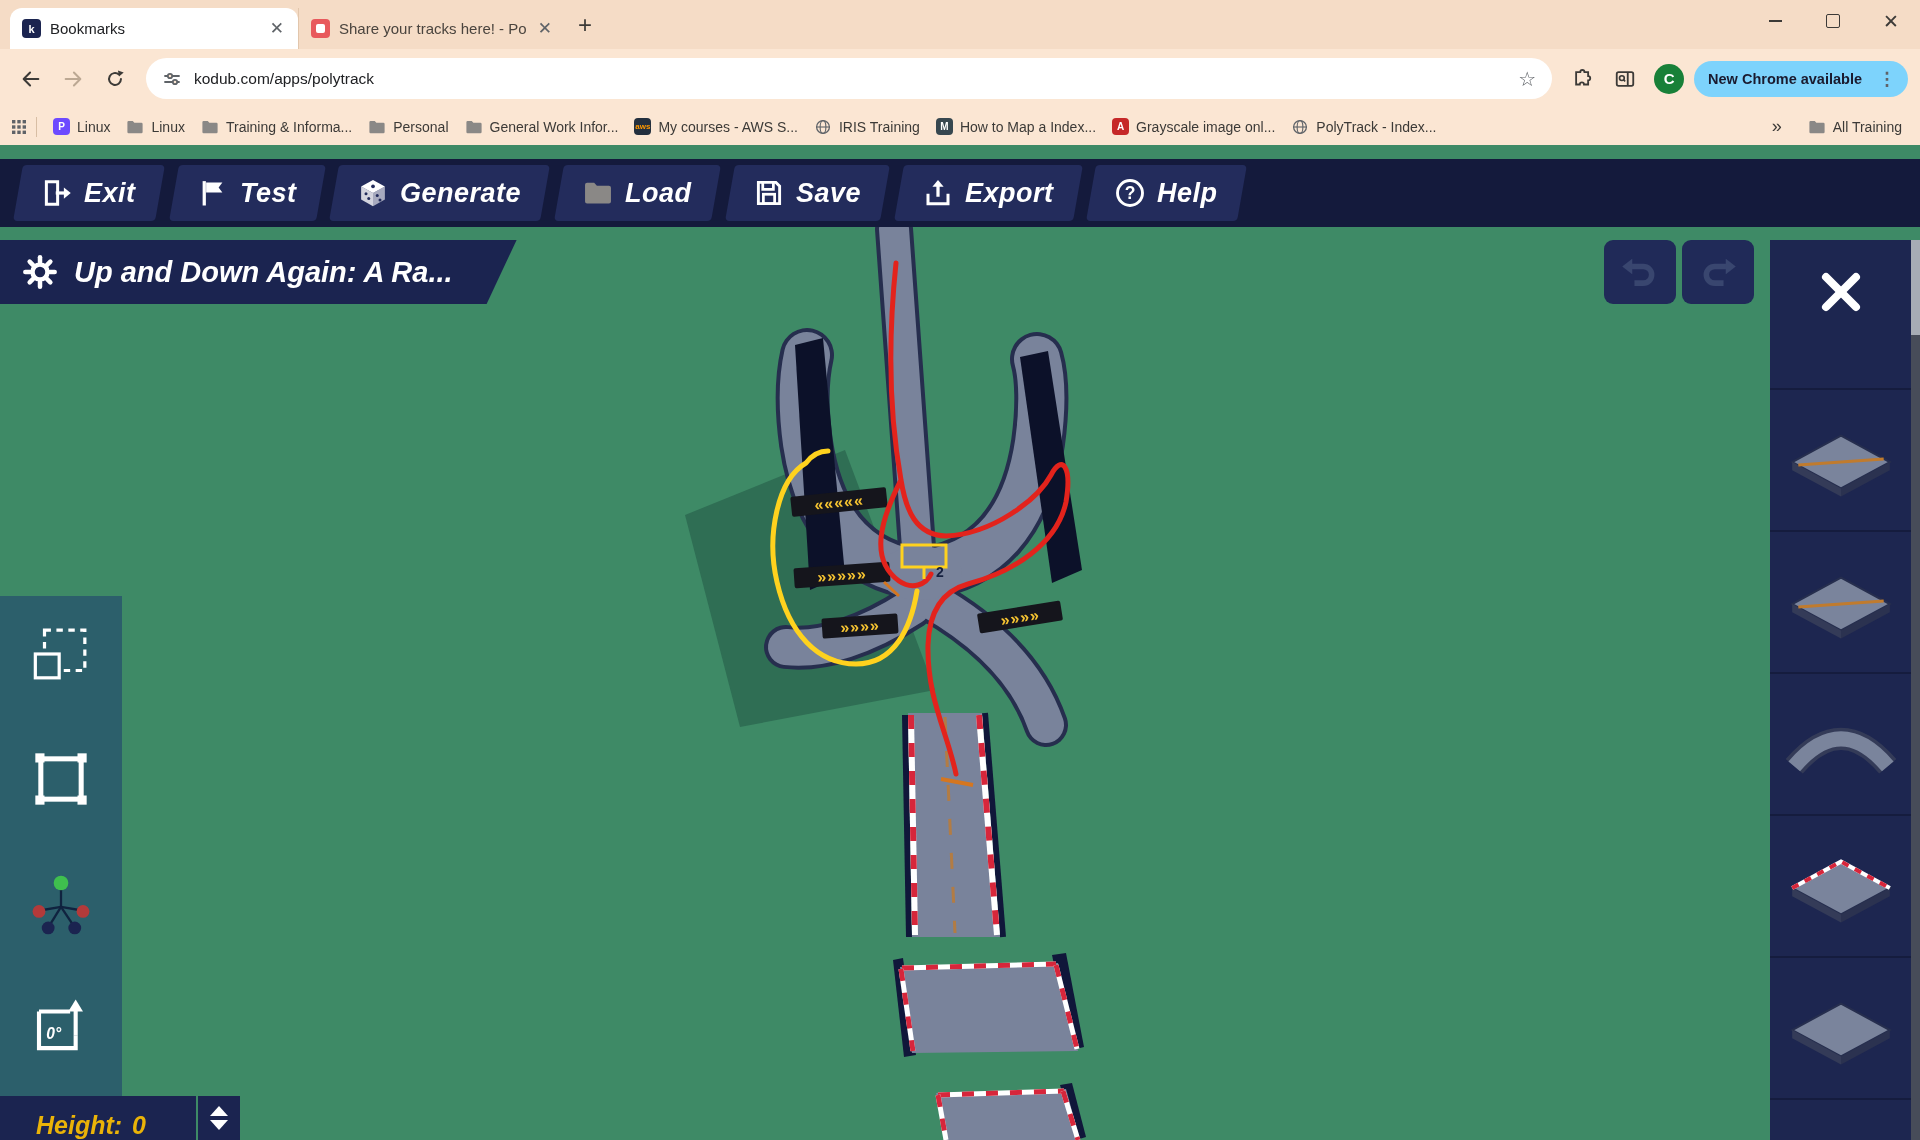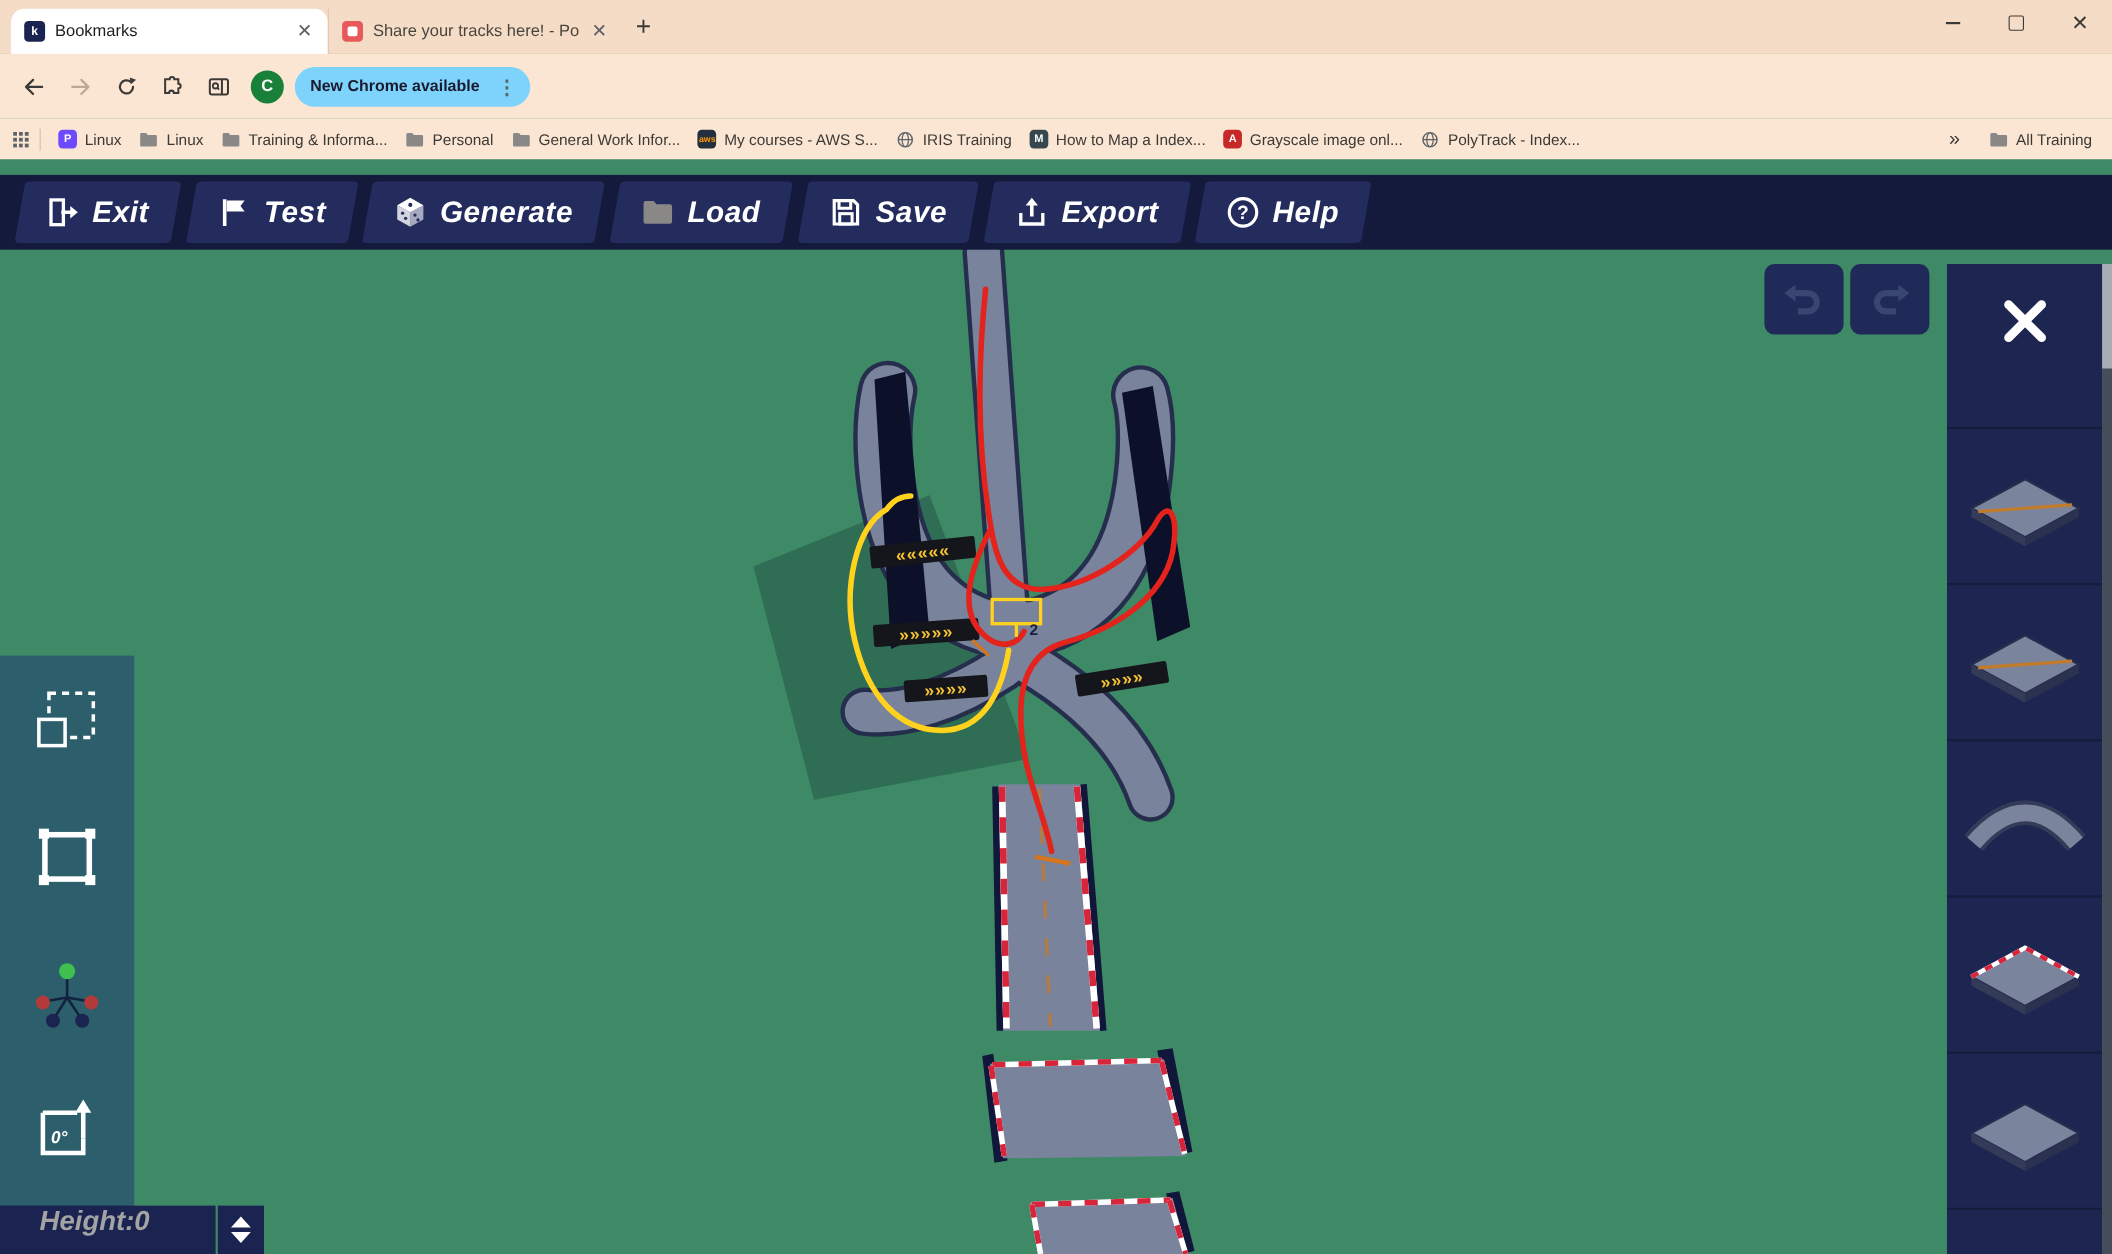--- a/index.html
+++ b/index.html
@@ -81,22 +81,22 @@
   .tile{height:140px;flex:0 0 auto;border-top:2px solid #151C3E;display:flex;align-items:center;justify-content:center;}
   .tile svg{width:122px;height:102px;}
   .panel-scroll{position:absolute;top:95px;right:0;width:9px;bottom:0;background:#474C59;}
   .panel-thumb{position:absolute;top:0;left:0;width:9px;height:95px;background:#A7ACB5;}
 
   .left-strip{position:absolute;top:451px;left:0;width:122px;bottom:0;background:#2C5F6B;}
   .tool{position:absolute;left:24px;width:74px;height:74px;display:flex;align-items:center;justify-content:center;}
   #tool-select{top:472px;} #tool-frame{top:597px;} #tool-gizmo{top:723px;} #tool-rotate{top:846px;}
   .tool svg{width:66px;height:66px;}
 
-  .height-label{position:absolute;left:0;bottom:0;height:44px;width:196px;background:#1B2450;color:#a3a3a3;
-                display:flex;align-items:flex-start;padding-left:36px;box-sizing:border-box;
+  .height-label{position:absolute;left:0;bottom:0;height:44px;width:196px;background:#1B2450;color:#eab308;
+                display:flex;align-items:flex-end;gap:10px;padding-left:36px;box-sizing:border-box;
                 font-size:25px;font-weight:bold;font-style:italic;}
   .height-spinner{position:absolute;left:198px;bottom:0;width:42px;height:44px;background:#1B2450;
                   display:flex;flex-direction:column;align-items:center;justify-content:center;gap:4px;}
   .tri-up{width:0;height:0;border-left:9px solid transparent;border-right:9px solid transparent;border-bottom:10px solid #fff;}
   .tri-down{width:0;height:0;border-left:9px solid transparent;border-right:9px solid transparent;border-top:10px solid #fff;}
 
   .defs-hidden{position:absolute;width:0;height:0;overflow:hidden;}
 </style>
 </head>
 <body>
@@ -227,20 +227,34 @@
     <svg viewBox="0 0 24 24">
         <path d="M4,12 H19 M13,5 l7,7 -7,7" fill="none" stroke="#B9A astronomer" stroke-width="2.2"></path>
         <path d="M4,12 H19 M13,5 l7,7 -7,7" fill="none" stroke="#BCA893" stroke-width="2.2" stroke-linecap="round" stroke-linejoin="round"></path>
       </svg>
   </div>
   <div class="navbtn">
     <svg viewBox="0 0 24 24">
         <path d="M18.5,12 a6.5,6.5 0 1 1 -2.2,-4.9" fill="none" stroke="#3C3A37" stroke-width="2.2" stroke-linecap="round"></path>
         <polygon points="15.2,2.8 21.5,4.8 16.4,9.4" fill="#3C3A37"></polygon>
       </svg>
+  </div>
+  <div class="omnibox">
+    <span class="omni-ic">
+      <svg width="20" height="20" viewBox="0 0 20 20">
+          <g stroke="#5F6368" stroke-width="1.8" stroke-linecap="round">
+            <line x1="3" y1="7" x2="17" y2="7"></line>
+            <line x1="3" y1="13" x2="17" y2="13"></line>
+            <circle cx="8" cy="7" r="2.2" fill="#FBE6D3"></circle>
+            <circle cx="13" cy="13" r="2.2" fill="#FBE6D3"></circle>
+          </g>
+        </svg>
+    </span>
+    <span class="url">kodub.com/apps/polytrack</span>
+    <span class="star">☆</span>
   </div>
   <div class="navbtn">
     <svg viewBox="0 0 24 24">
         <path d="M9,4.5 a2.3,2.3 0 0 1 4.6,0 h4 v4.4 a2.3,2.3 0 0 1 0,4.6 v4.5 h-4.5 a2.3,2.3 0 0 0 -4.6,0 H4.5 v-13.5 z" fill="none" stroke="#3C3A37" stroke-width="2"></path>
       </svg>
   </div>
   <div class="navbtn">
     <svg viewBox="0 0 24 24">
         <rect x="3" y="4.5" width="18" height="15" rx="2" fill="none" stroke="#3C3A37" stroke-width="2"></rect>
         <line x1="15" y1="4.5" x2="15" y2="19.5" stroke="#3C3A37" stroke-width="2"></line>
@@ -493,20 +507,26 @@
     </div>
 
     <div class="gbtn">
       <svg>
           <use href="#ic-help"></use>
         </svg>
       <span class="lbl">Help</span>
     </div>
   </div>
 
+  <div class="title-badge">
+    <svg>
+        <use href="#ic-gear"></use>
+      </svg>
+    <span class="ttl">Up and Down Again: A Ra...</span>
+  </div>
 
   <div class="histbtn" id="undo">
     <svg>
         <use href="#ic-undo"></use>
       </svg>
   </div>
   <div class="histbtn" id="redo">
     <svg>
         <use href="#ic-redo"></use>
       </svg>

